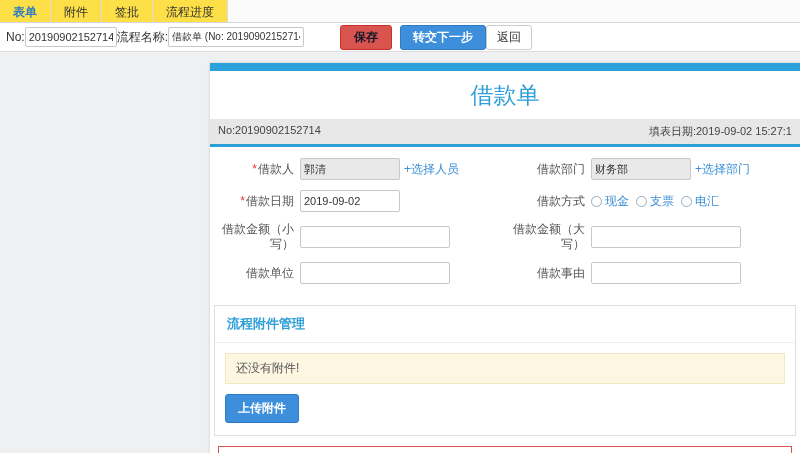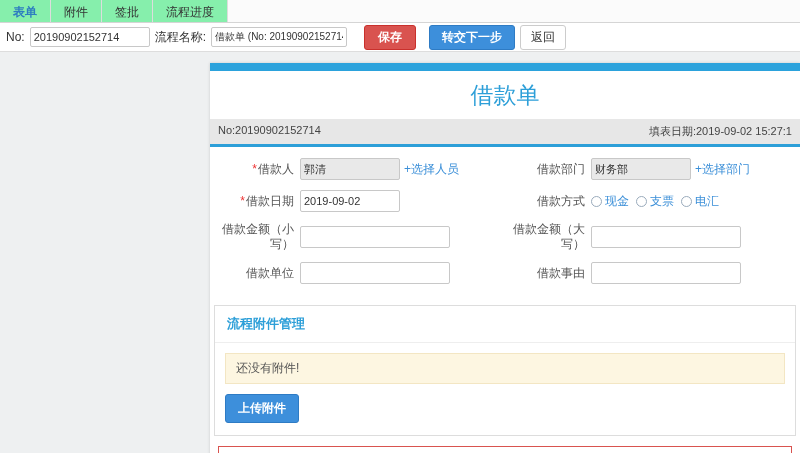--- a/index.html
+++ b/index.html
@@ -1,31 +1,31 @@
 <!DOCTYPE html>
 <html><head>
 <meta charset="utf-8">
 <style>
   *{box-sizing:border-box;margin:0;padding:0}
   html,body{width:800px;height:453px;overflow:hidden}
   body{background:#eef0f1;font-family:"Liberation Sans","DejaVu Sans",sans-serif;font-size:12px;color:#333}
 
   
   .tabbar{background:#fbfbfb;border-bottom:1px solid #d5d5d5;height:23px;display:flex}
-  .tab{padding:4px 13px;border-right:1px solid #ddd;background:#86efac;font-size:12px;color:#333;cursor:pointer;white-space:nowrap}
+  .tab{padding:4px 13px;border-right:1px solid #ddd;background:#fde047;font-size:12px;color:#333;cursor:pointer;white-space:nowrap}
   .tab.active{color:#2d7dc0;font-weight:bold}
 
   
-  .toolbar{background:#fff;border-bottom:1px solid #ddd;height:29px;display:flex;align-items:center;padding:0 6px;gap:5px}
+  .toolbar{background:#fff;border-bottom:1px solid #ddd;height:29px;display:flex;align-items:center;padding:0 6px;}
   .lbl{font-size:12px;color:#333;white-space:nowrap}
   input{border:1px solid #c8c8c8;height:20px;font-size:11px;padding:0 3px;font-family:inherit;border-radius:2px;color:#333}
-  .no-input{width:120px}
+  .no-input{width:92px}
   .pn-input{width:136px;font-size:10px}
   button{font-family:inherit;cursor:pointer;white-space:nowrap}
-  .btn-save{margin-left:12px;background:#d9534f;color:#ffffff;border:1px solid #c9302c;border-radius:3px;padding:3px 13px;font-size:12px;font-weight:bold}
+  .btn-save{margin-left:36px;background:#d9534f;color:#0f172a;border:1px solid #c9302c;border-radius:3px;padding:3px 13px;font-size:12px;font-weight:bold}
   .btn-next{margin-left:8px;background:#3d8fdb;color:#fff;border:1px solid #2e7bc4;border-radius:3px;padding:3px 12px;font-size:12px;font-weight:bold}
   .btn-back{margin-left:0;background:#fff;color:#333;border:1px solid #ccc;border-radius:3px;padding:3px 10px;font-size:12px}
 
   
   .content{position:relative;height:401px}
   .panel{position:absolute;left:210px;top:11px;width:590px;background:#fff;box-shadow:0 0 3px rgba(0,0,0,.15)}
   .topbar{height:8px;background:#2ba2dc}
   .form-title{text-align:center;color:#2d9fd8;font-size:23px;padding:9px 0 8px}
   .infobar{background:#e7e7e7;display:flex;justify-content:space-between;padding:5px 8px;font-size:11px;color:#444;border-bottom:3px solid #2d9fd8;white-space:nowrap;overflow:hidden}
 

